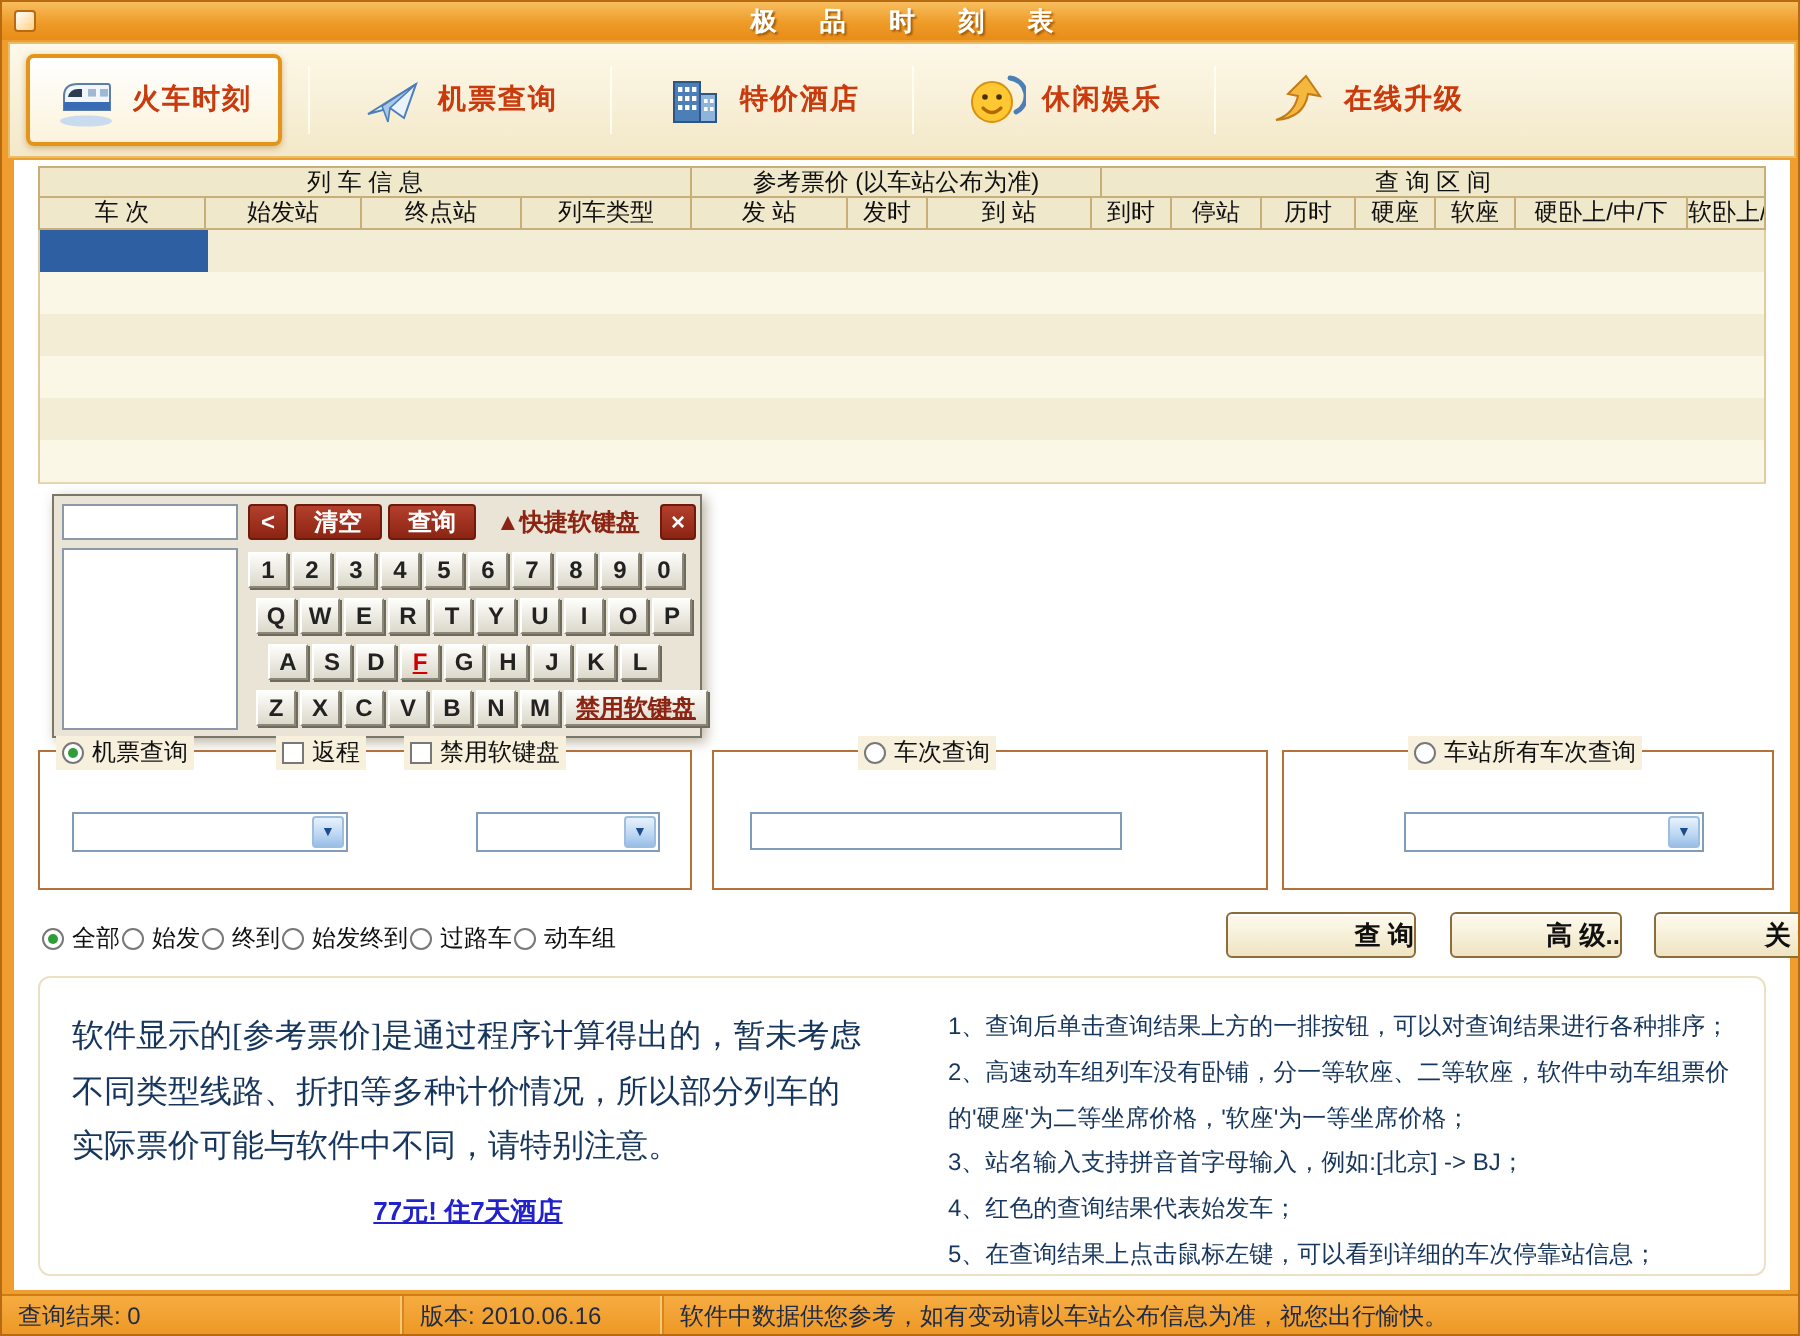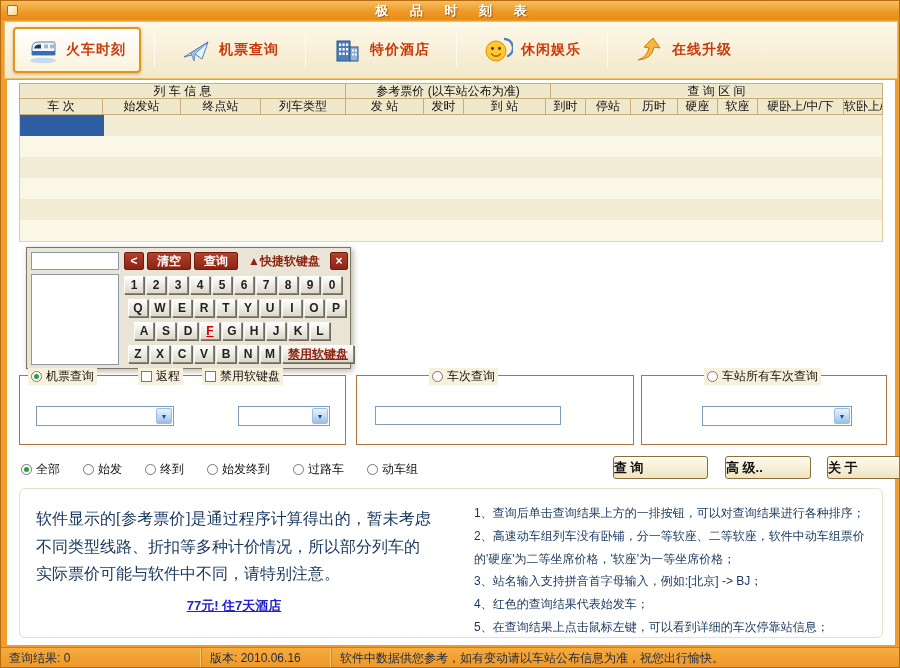--- a/index.html
+++ b/index.html
@@ -92,25 +92,25 @@
     background:linear-gradient(180deg,#E8F2FD,#BCD6F2 60%,#98BEE8);
     border:1px solid #9EBEE0; border-radius:2px; color:#1C4C8C; font-size:7px;
     display:flex; align-items:center; justify-content:center; }
   .combo-from{left:16px; top:30px; width:138px}
   .combo-to{left:218px; top:30px; width:92px}
   .train-input{position:absolute; left:18px; top:30px; width:186px; height:19px;
     border:1px solid #7F9DB9; background:#FFF; font-size:12px; padding:0 3px;}
   .combo-station{left:60px; top:30px; width:150px}
 
   
-  .filters { position:absolute; left:14px; top:379px; height:20px; display:flex; gap:23px; align-items:center; }
+  .filters { position:absolute; left:14px; top:379px; height:20px; display:flex; gap:1px; align-items:center; }
   .radio-item { display:flex; gap:4px; align-items:center; font-size:12px; color:#101010; cursor:pointer; white-space:nowrap; }
   .action-btn { position:absolute; top:376px; height:23px;
     background:linear-gradient(180deg,#FEFAEE,#EFE4C2); border:1px solid #8A6D3B; border-radius:3px;
-    text-align:left; line-height:21px; font-weight:bold; font-size:13px; color:#101010;
+    text-align:right; line-height:21px; font-weight:bold; font-size:13px; color:#101010;
     cursor:pointer; box-shadow:inset 0 1px 0 #FFF; white-space:nowrap; overflow:hidden; }
   .btn-query{left:606px; width:95px}
   .btn-adv{left:718px; width:86px}
   .btn-about{left:820px; width:86px}
 
   
   .notice { position:absolute; left:12px; top:408px; width:864px; height:150px;
     background:#FFFFFF; border:1px solid #EAE1C4; border-radius:6px; display:flex; overflow:hidden; }
   .notice-left { width:420px; padding:16px 8px 0 16px; }
   .notice-text { font-family:"Liberation Serif","DejaVu Serif",serif; font-size:16px;

